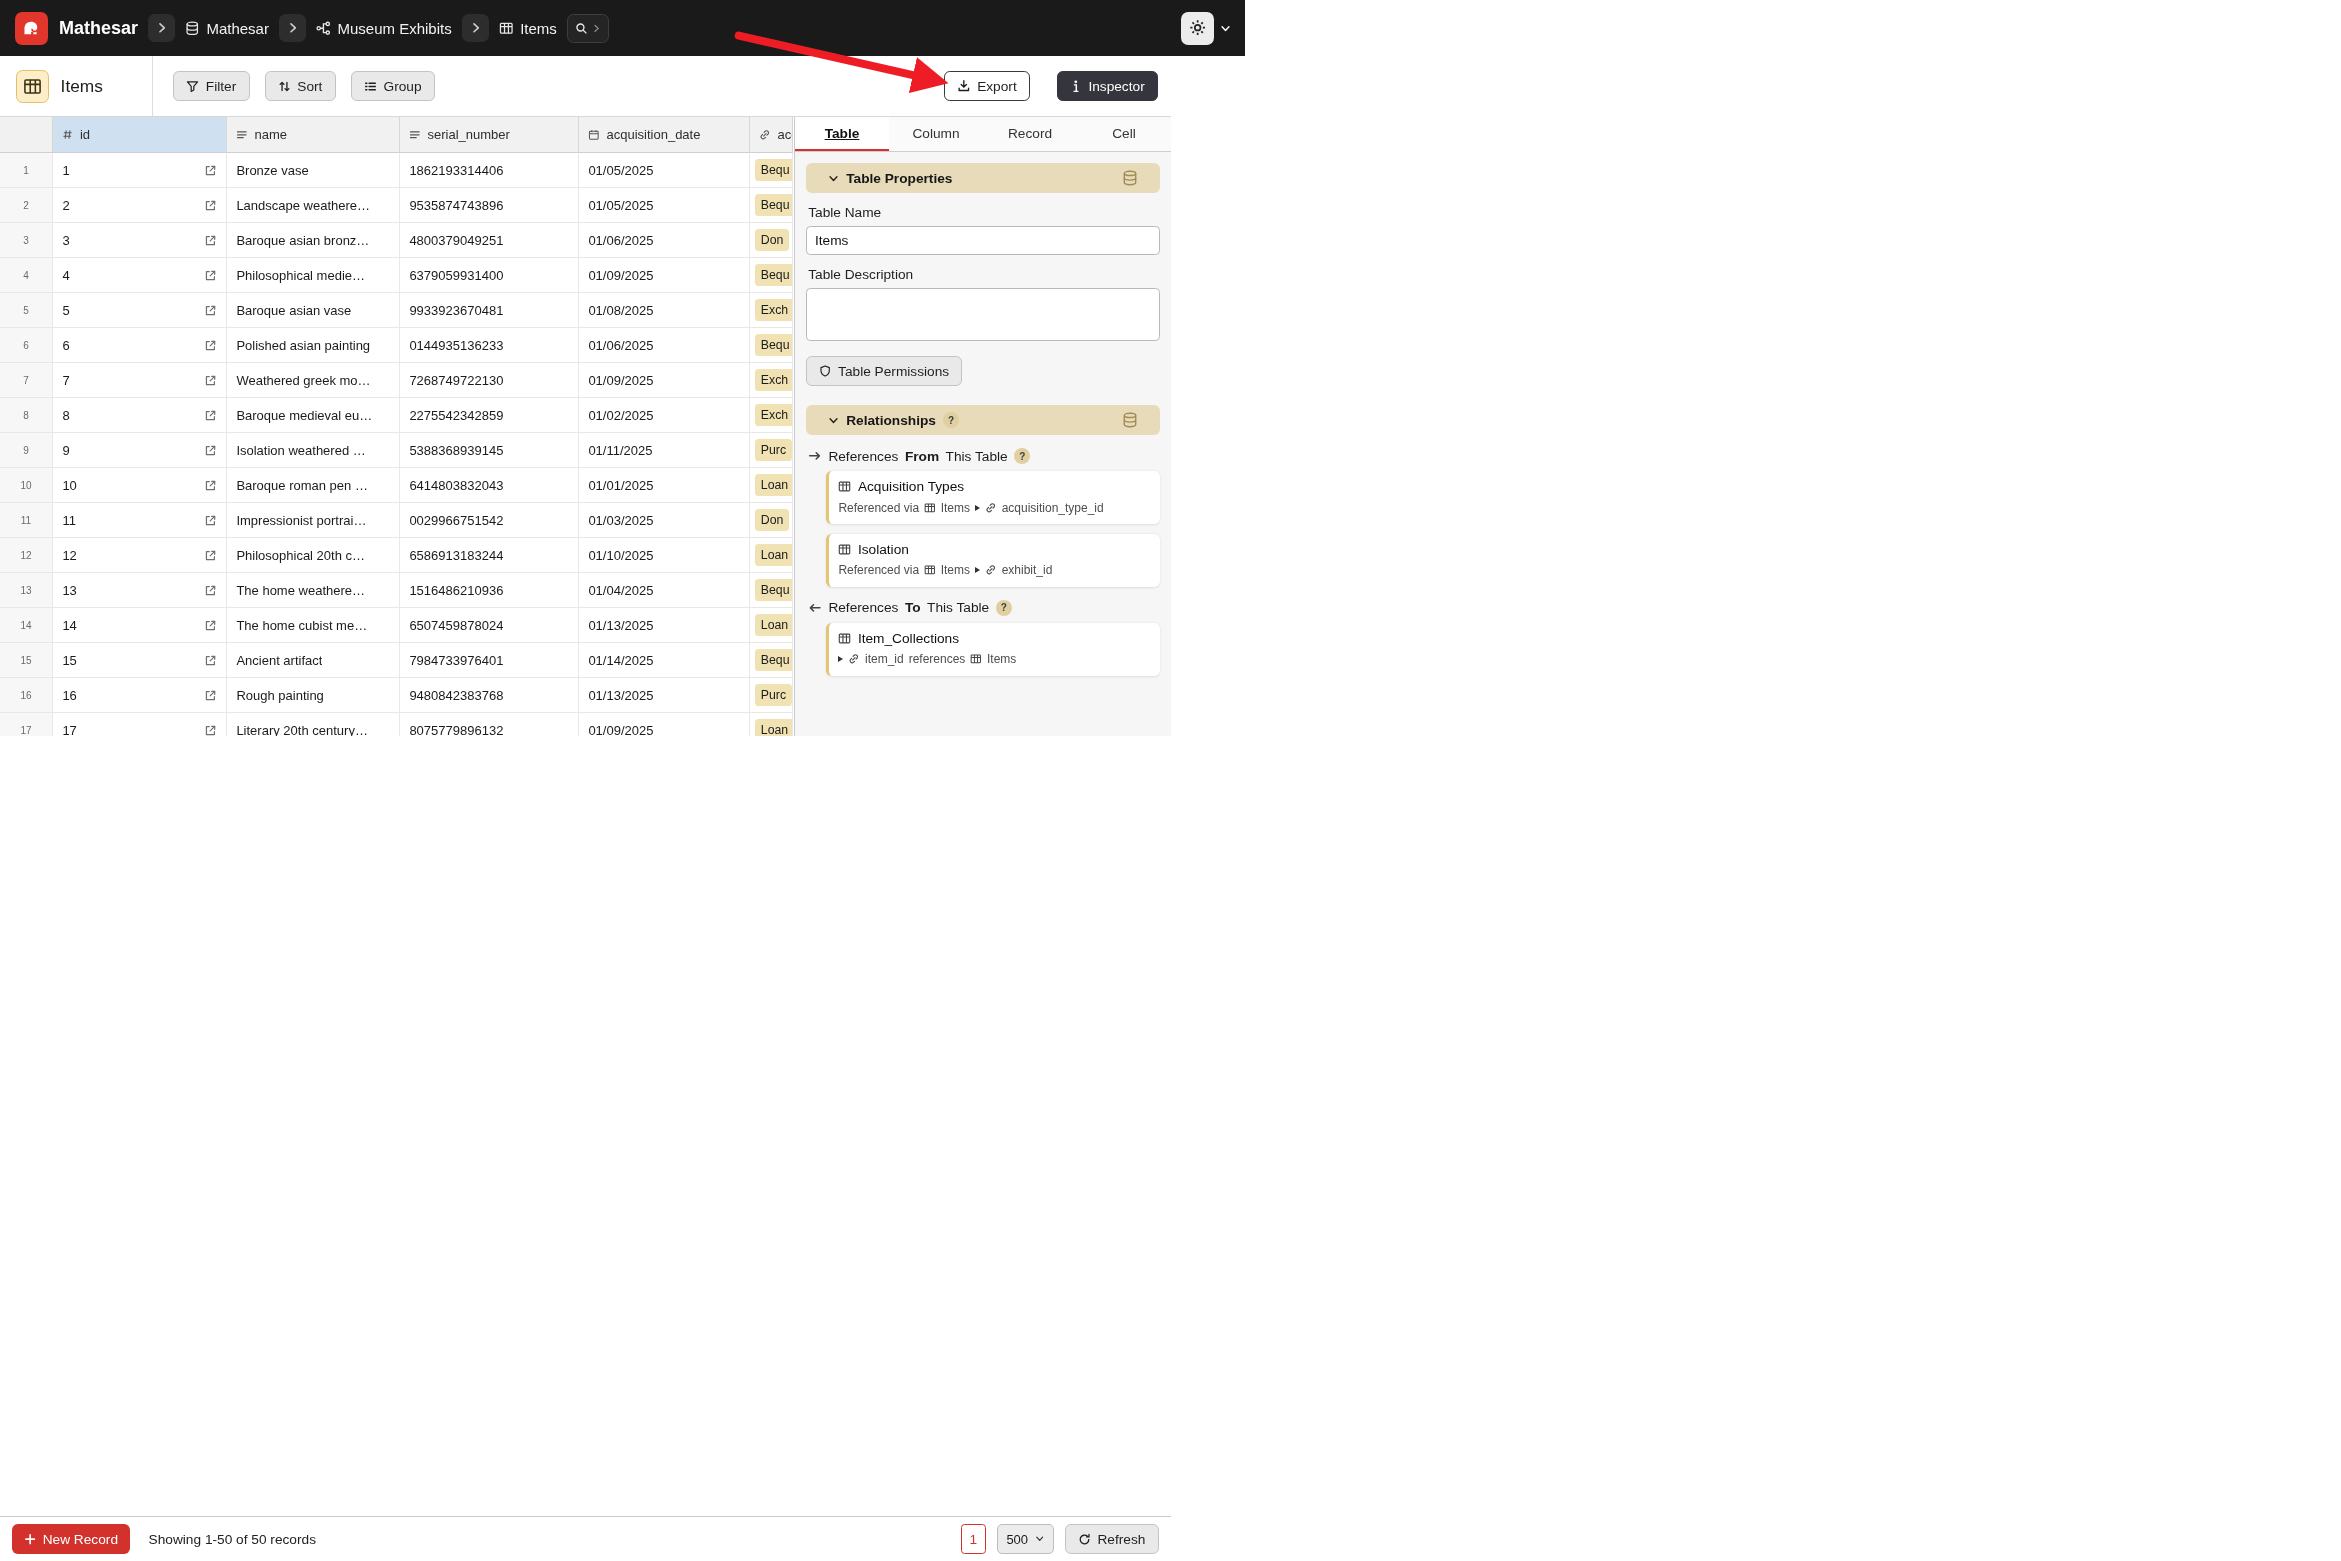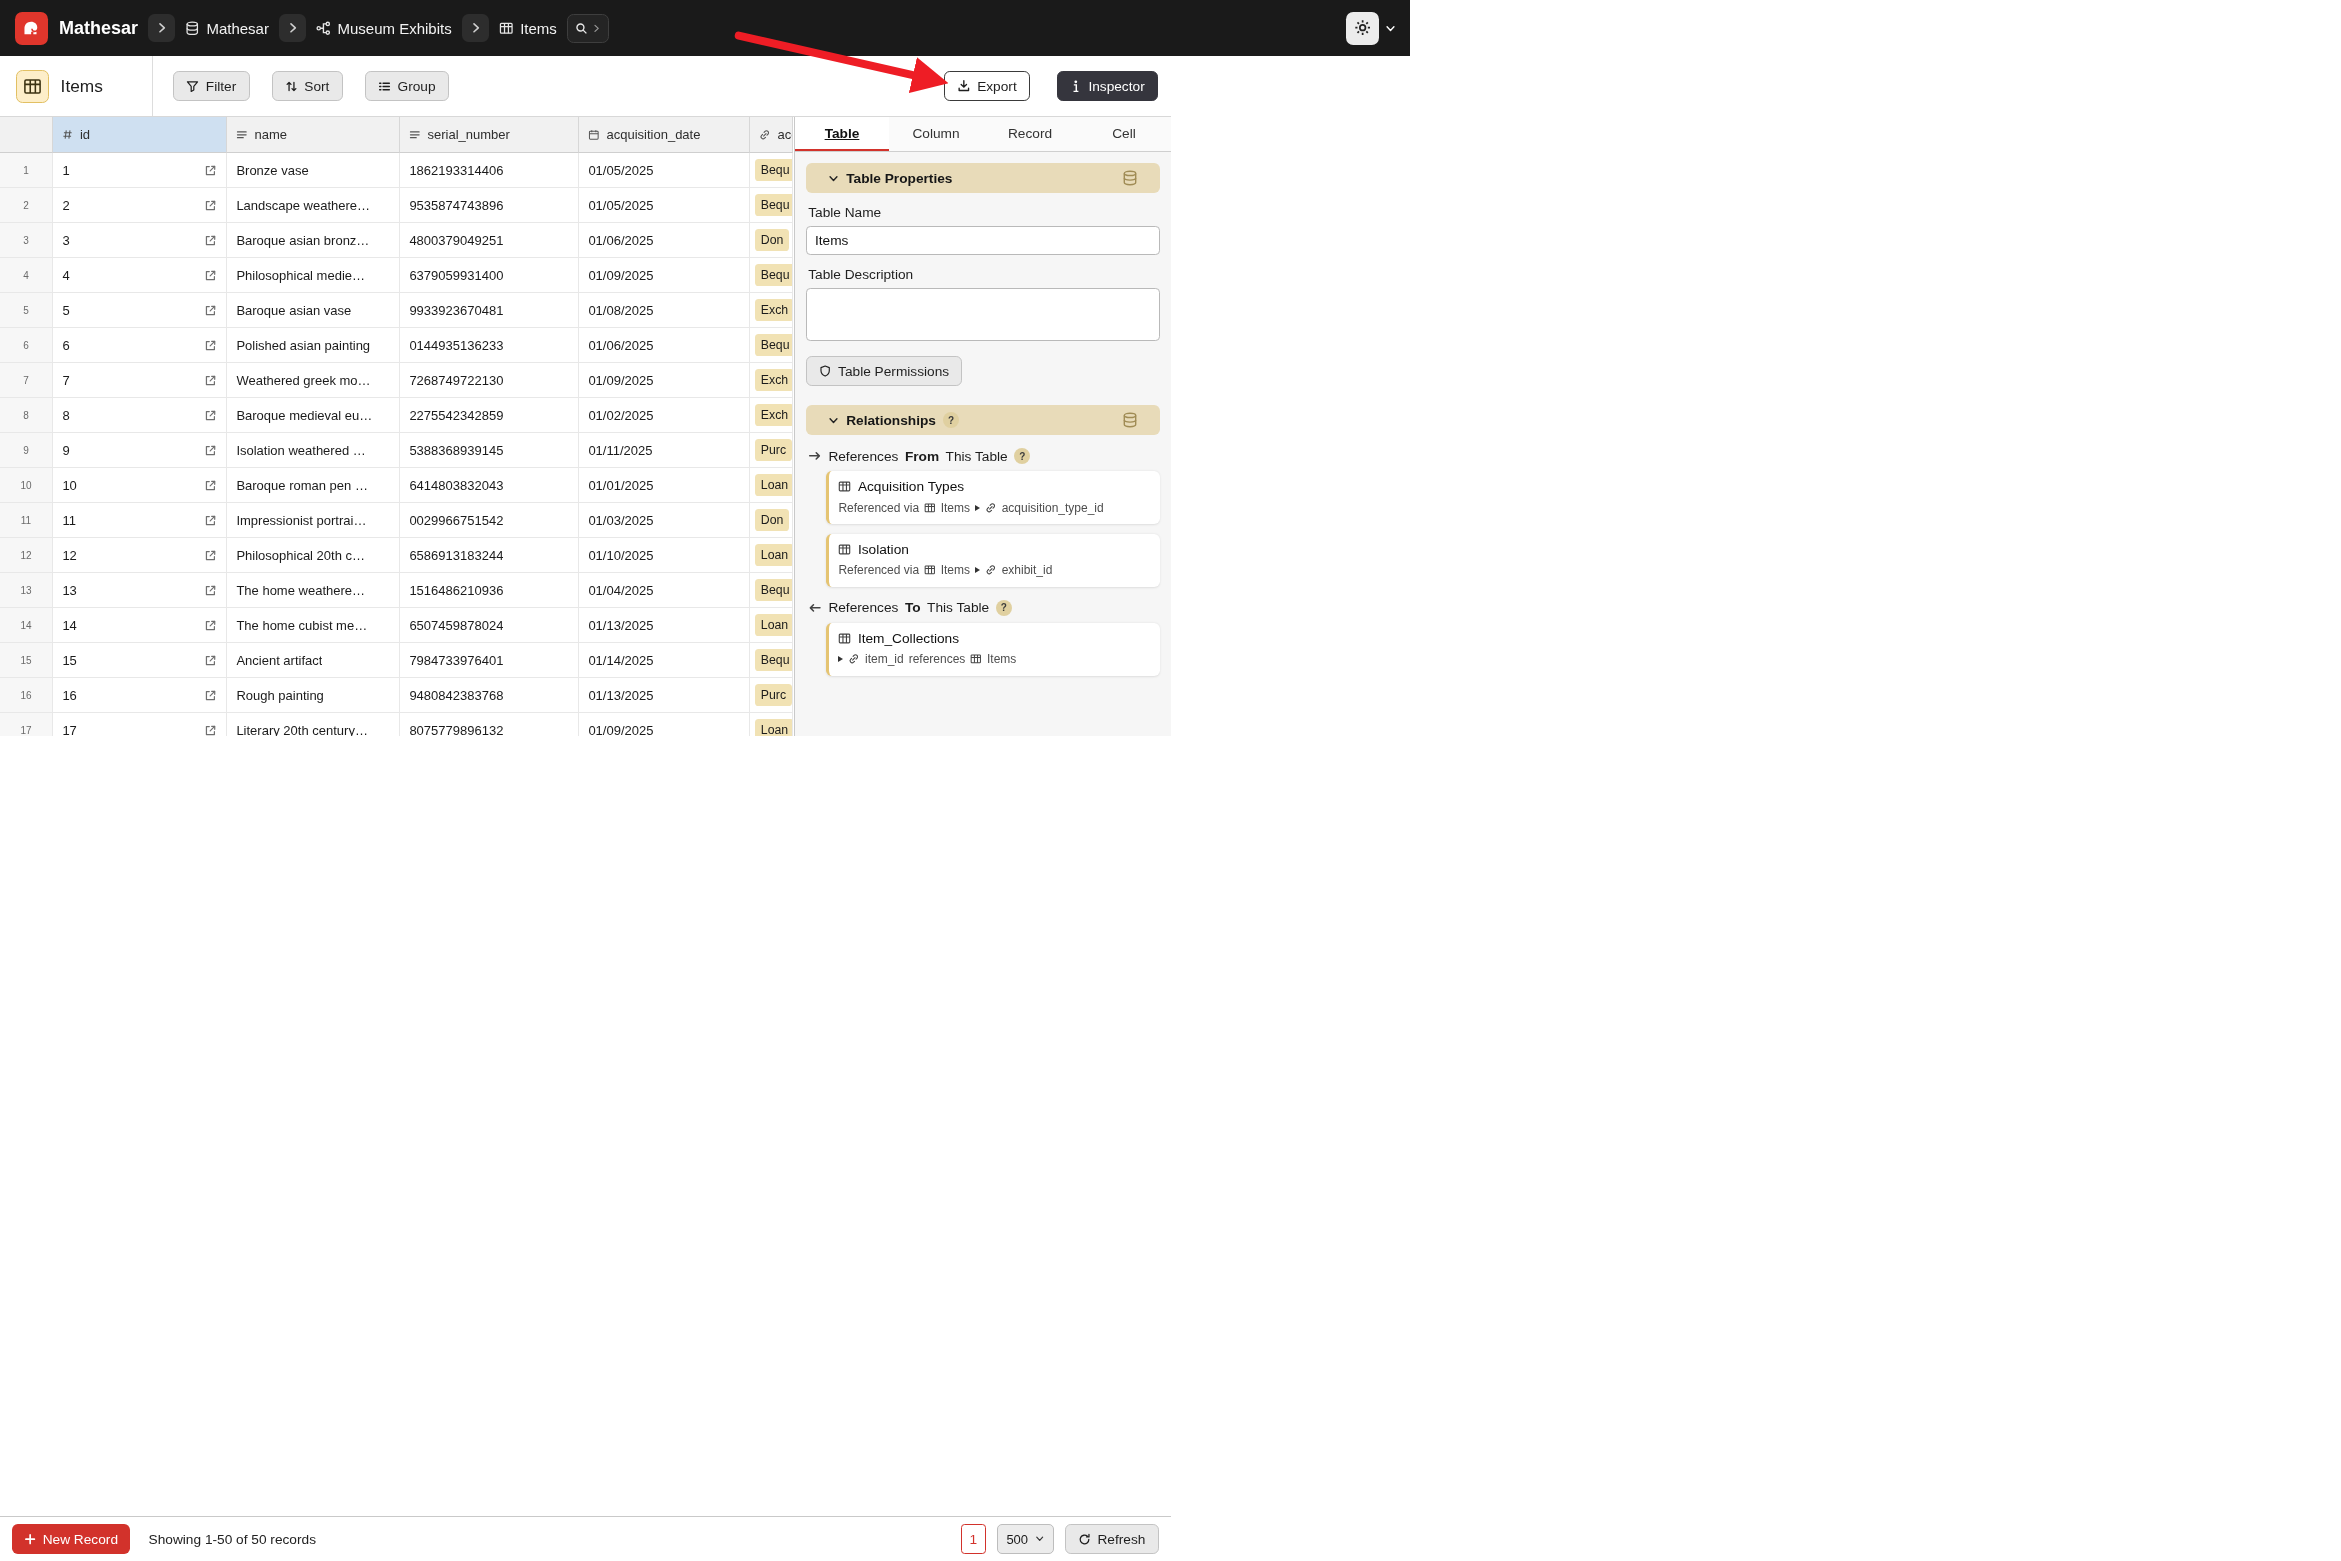--- a/index.html
+++ b/index.html
@@ -1,21 +1,21 @@
 <!DOCTYPE html>
 <html style="font-size:11.6px"><head>
 <meta charset="utf-8">
 <style>
   * { margin:0; padding:0; box-sizing:border-box; }
   html,body { width:1171px; height:781px; overflow:hidden; background:#fff;
     font-family:"Liberation Sans", sans-serif; color:#1b1b1b; }
   svg { display:block; }
 
   
-  .topbar { position:absolute; left:0; top:0; width:1410px; height:56px;
+  .topbar { position:absolute; left:0; top:0; width:1245px; height:56px;
     background:#1a1a1a; display:flex; align-items:center; padding:0 14.5px; gap:10px; }
   .logo-box { width:33px; height:33px; background:#e0362c; border-radius:7.2px;
     display:flex; align-items:center; justify-content:center; flex:0 0 auto; }
   .brand { color:#fff; font-size:18px; font-weight:bold; margin-left:1.4px; }
   .crumb-sep { width:27.5px; height:27.5px; background:#2d2d2d; border-radius:6.5px;
     display:flex; align-items:center; justify-content:center; color:#cfcfcf; cursor:pointer; }
   .crumb { display:flex; align-items:center; gap:6.5px; color:#f2f2f2; font-size:15px; cursor:pointer; }
   .crumb .ic { color:#e6e6e6; }
   .search-btn { height:29px; padding:0 7.2px; border:0.7px solid #3e3e3e; background:#242424;
     border-radius:6.5px; display:flex; align-items:center; gap:4.3px; color:#ddd; cursor:pointer; }
@@ -25,21 +25,21 @@
   .top-caret { color:#fff; }
 
   
   .toolbar { position:absolute; left:0; top:56px; width:1171px; height:61px; background:#fff;
     border-bottom:0.7px solid #d8d8d8; display:flex; align-items:center; }
   .tb-left { width:153px; height:100%; display:flex; align-items:center; gap:11.6px;
     padding-left:16px; border-right:0.7px solid #ddd; flex:0 0 auto; }
   .tb-table-icon { width:33px; height:33px; background:#fdeec9; border:1.4px solid #e2c063;
     border-radius:6.5px; display:flex; align-items:center; justify-content:center; color:#3c3313; }
   .tb-title { font-size:17.3px; color:#1d1d1d; }
-  .tb-actions { display:flex; align-items:center; gap:22px; margin-left:20px; }
+  .tb-actions { display:flex; align-items:center; gap:15px; margin-left:20px; }
   .btn { display:inline-flex; align-items:center; gap:6.5px; font-size:13.7px; color:#1f1f1f;
     background:#e9e9e9; border:0.7px solid #c3c3c3; border-radius:5.8px; padding:6.5px 12.3px; cursor:pointer; }
   .tb-right { margin-left:auto; display:flex; align-items:center; gap:27px; margin-right:13px; }
   .btn.export { background:#fff; border:1.1px solid #3a3a3a; }
   .btn.inspector { background:#35353d; border:1.1px solid #35353d; color:#fff; }
 
   
   .table-region { position:absolute; left:0; top:117px; width:794px; height:619px;
     overflow:hidden; background:#fff; }
   .thead, .tr { display:grid; grid-template-columns:53px 174px 173px 179px 171px 43px; }

